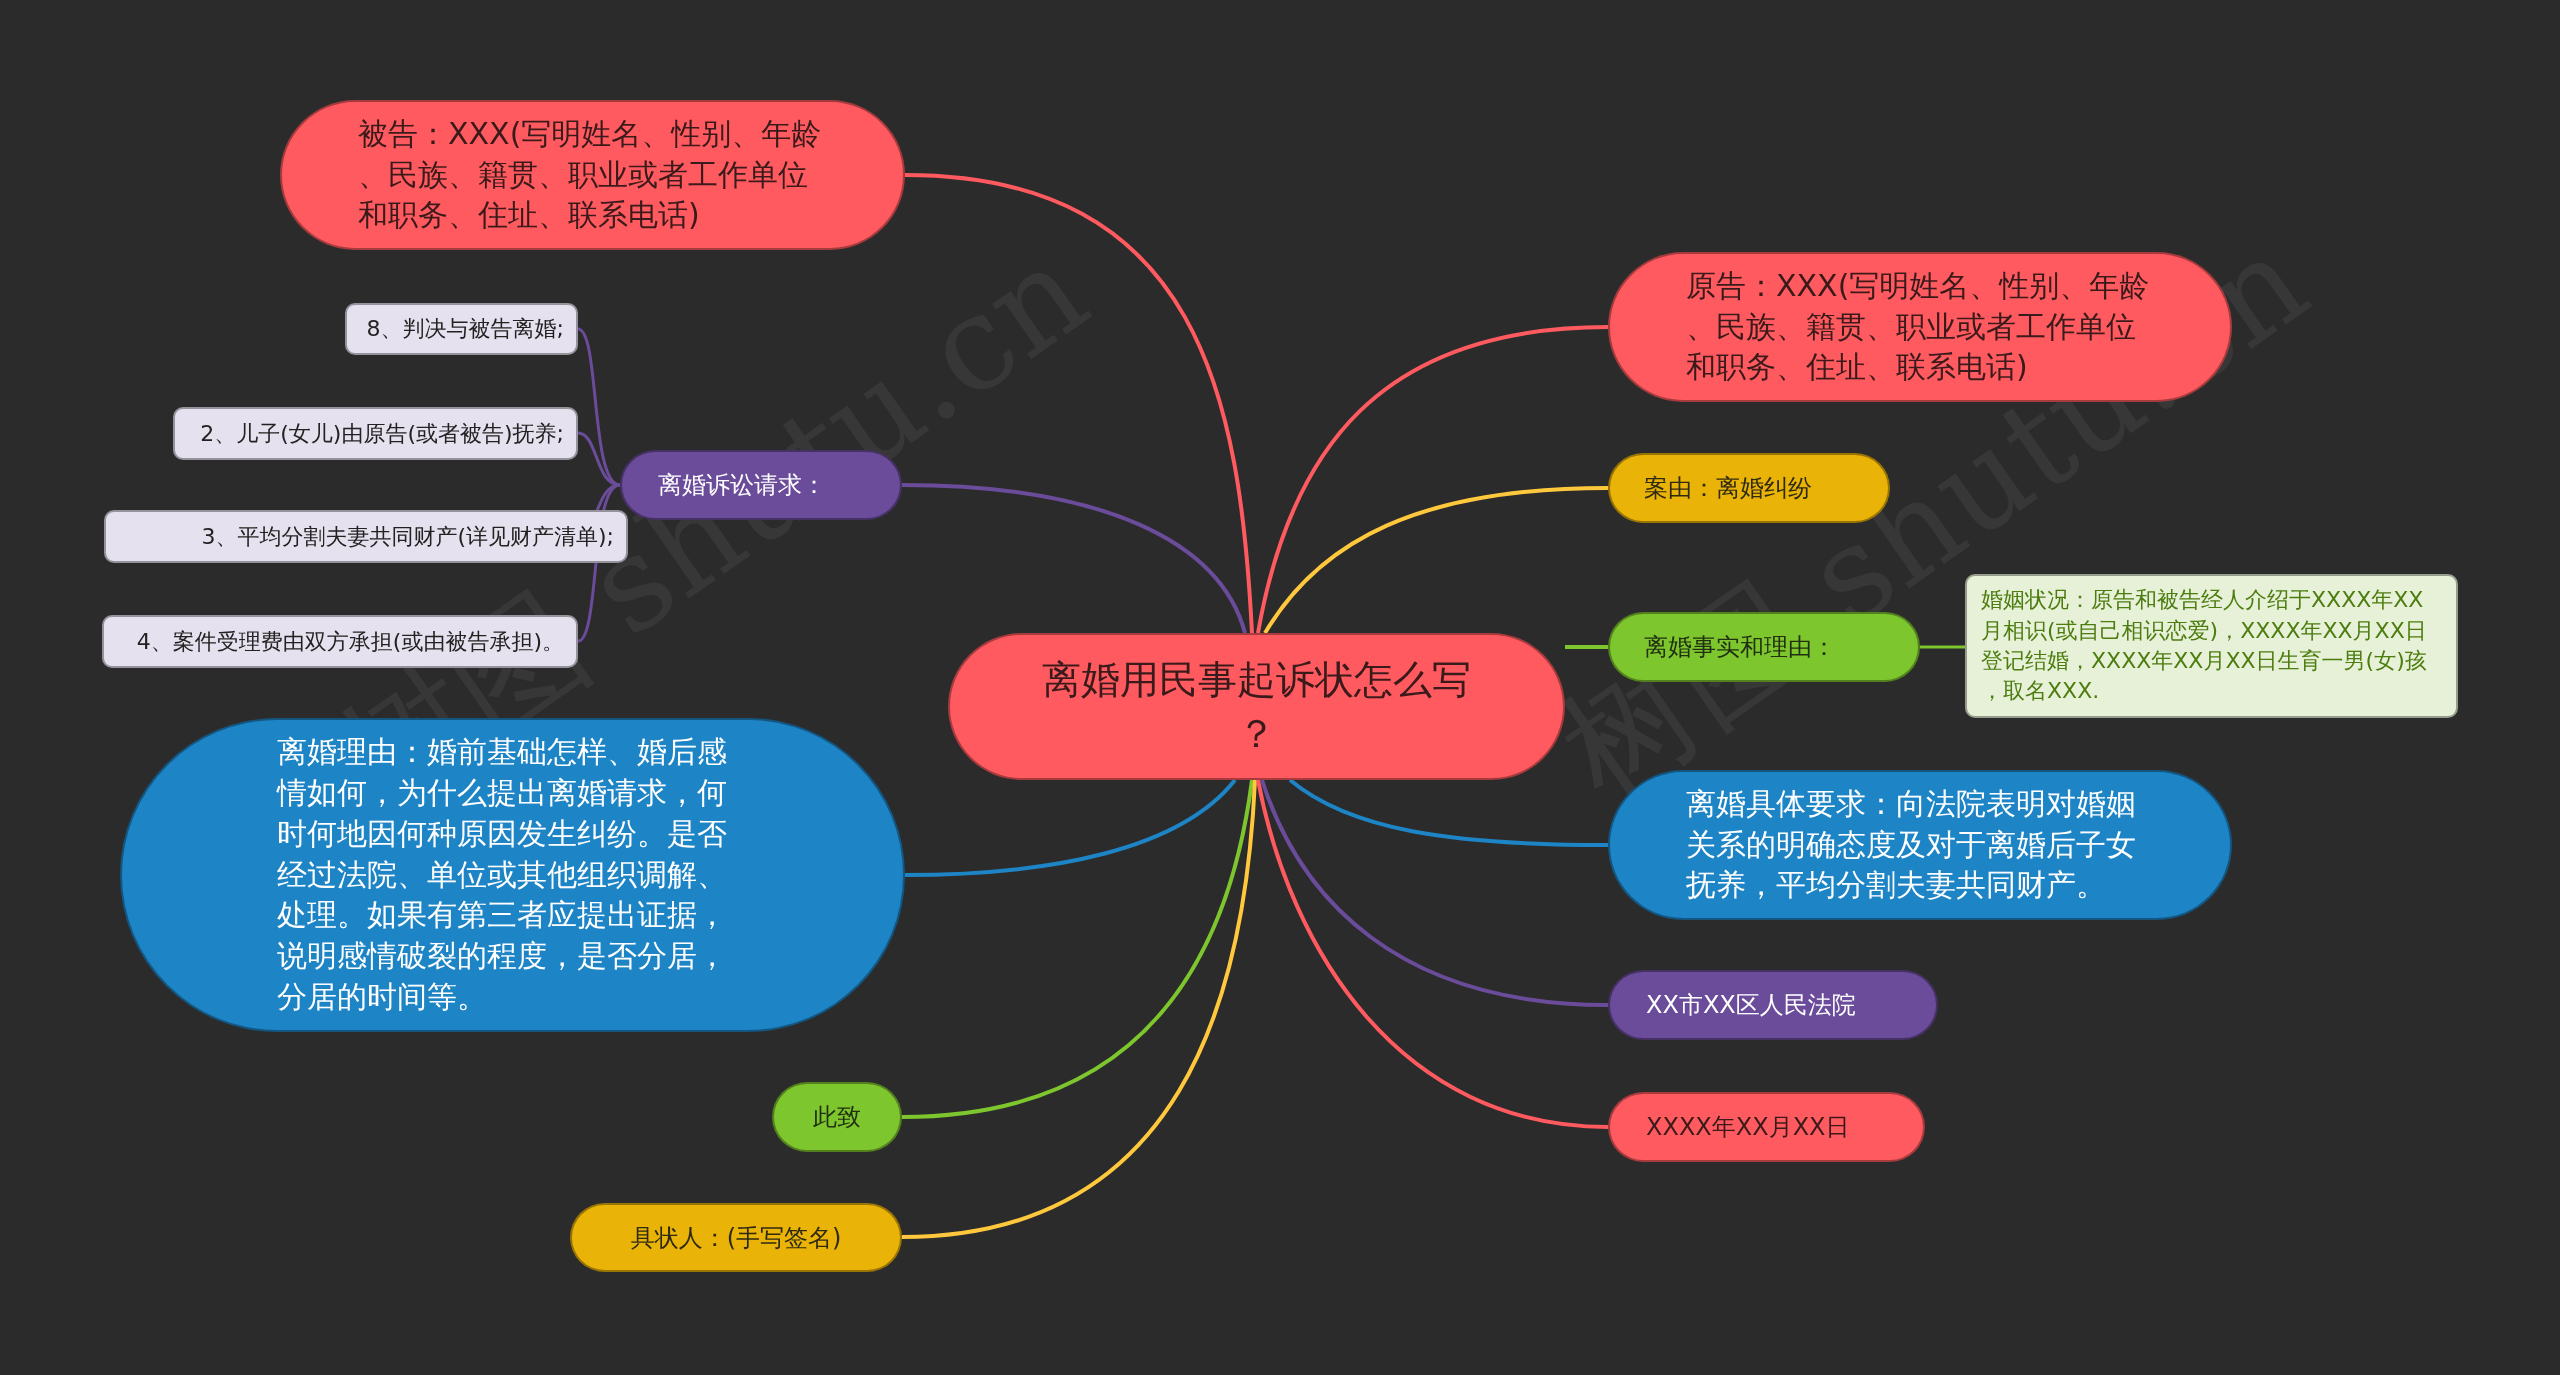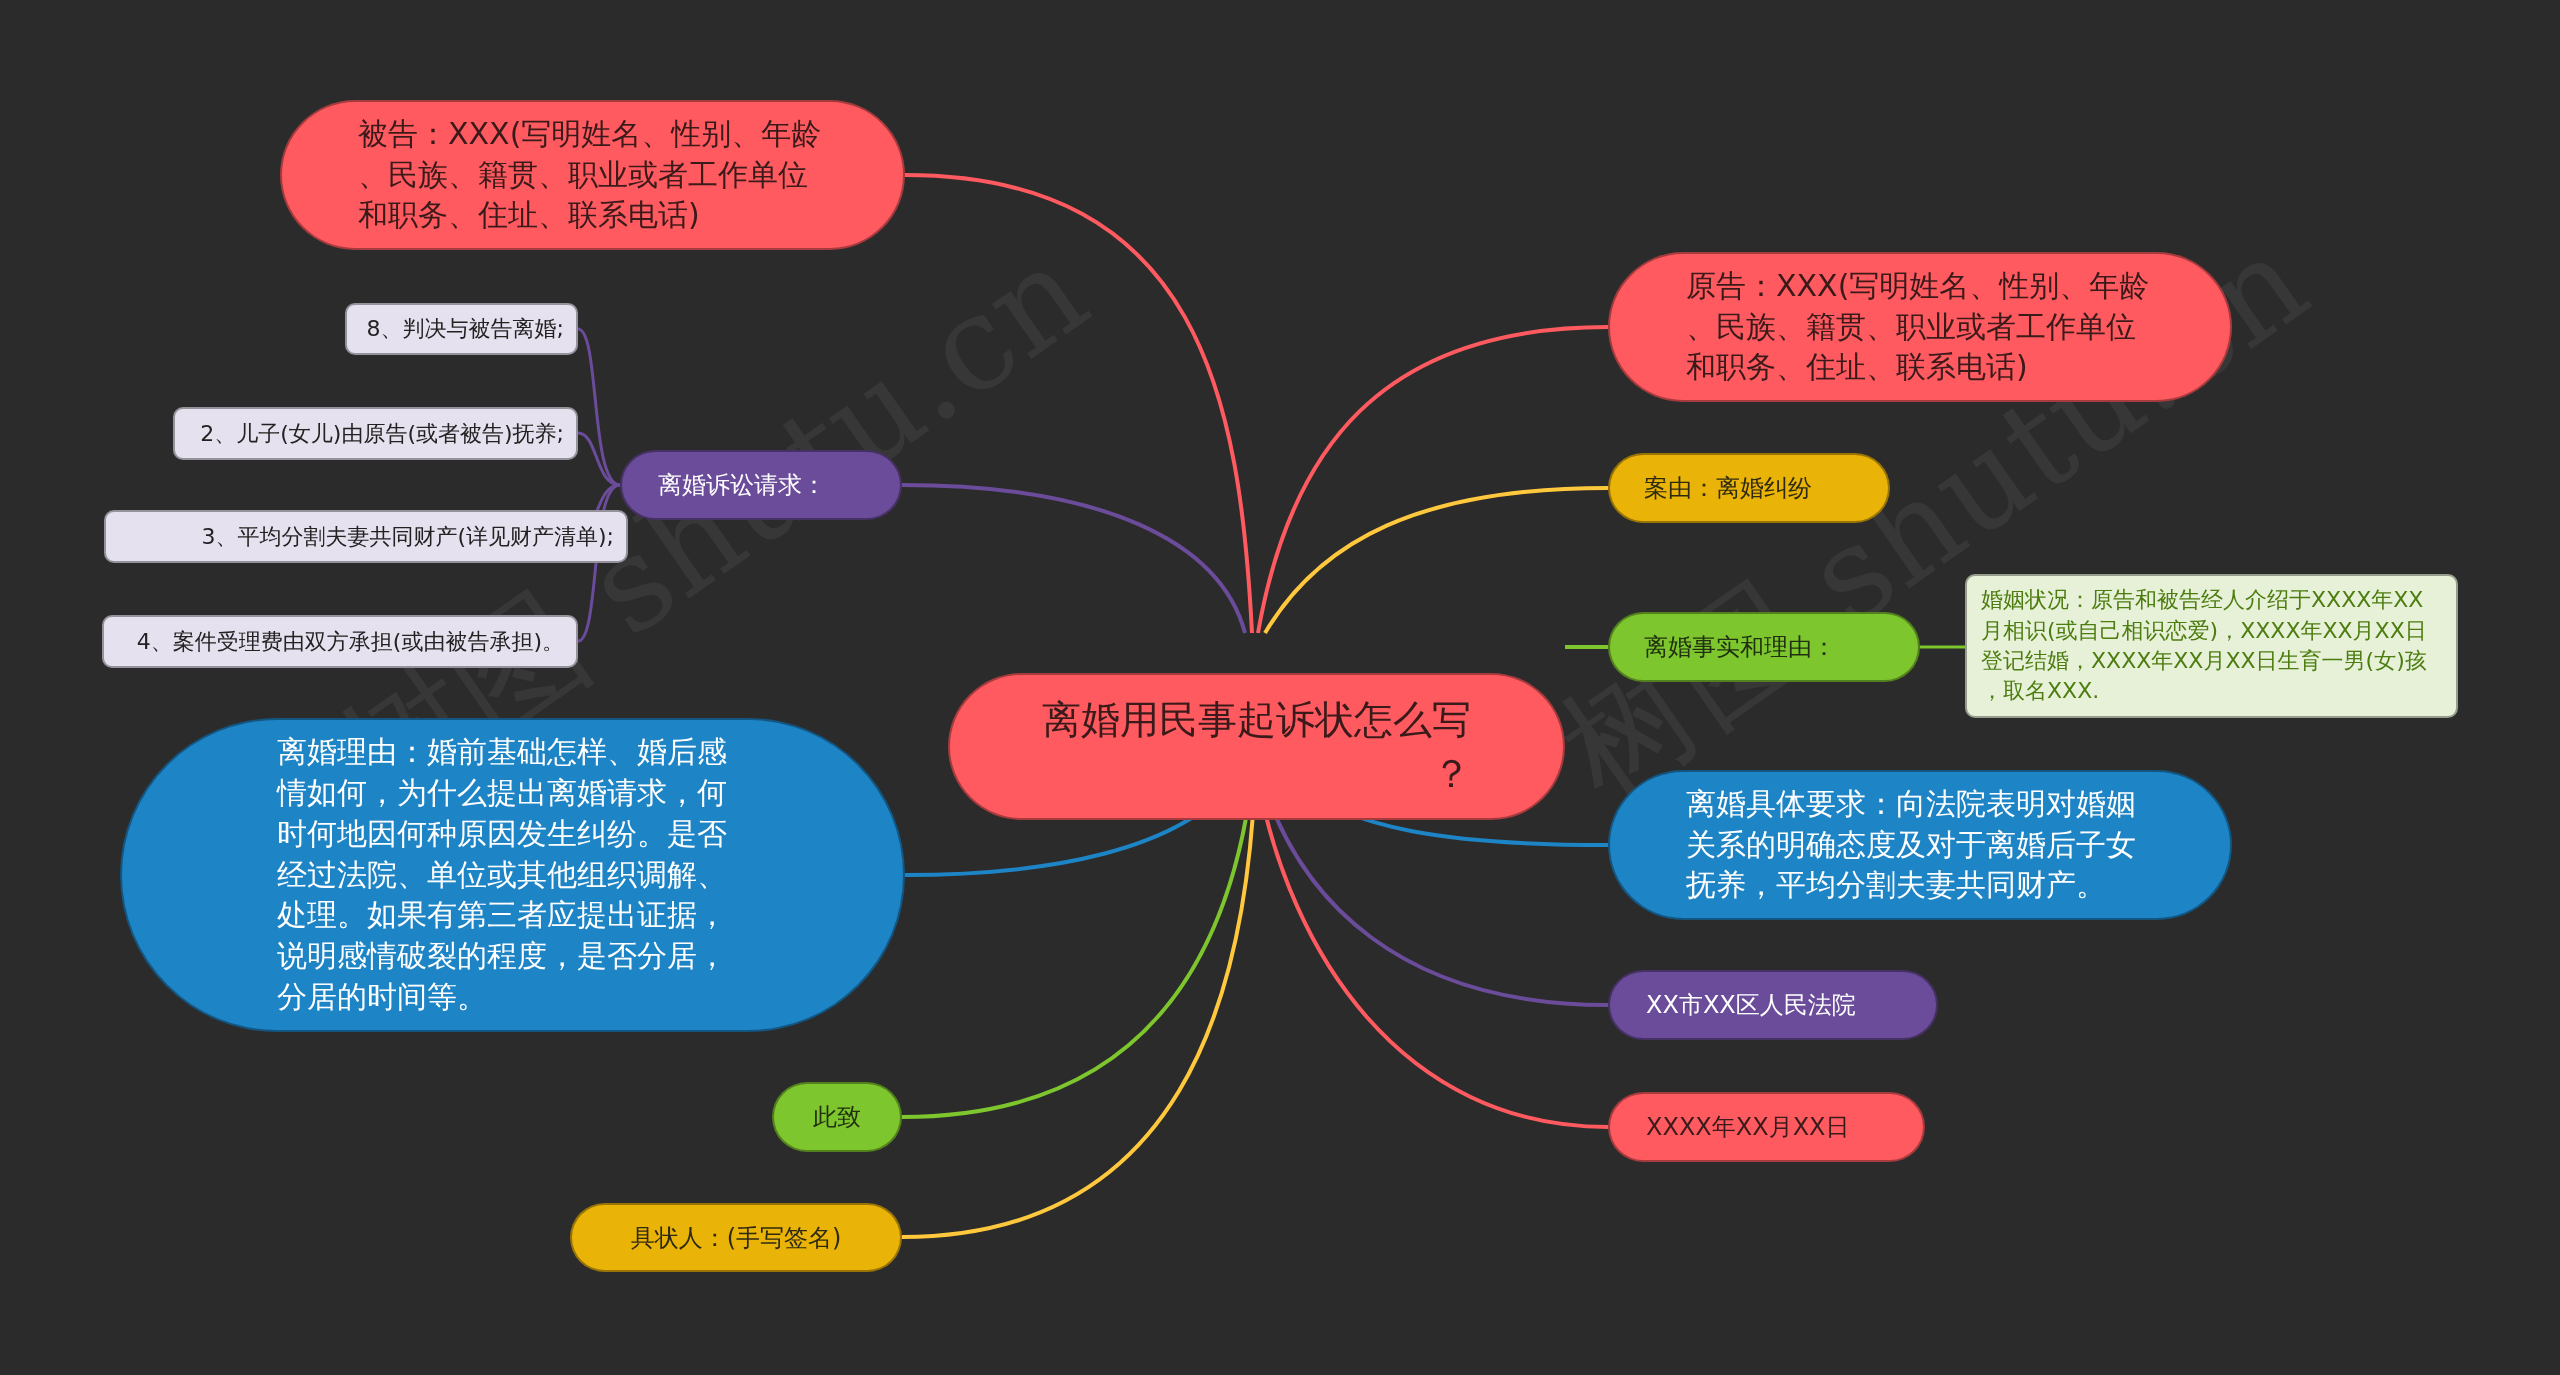--- a/index.html
+++ b/index.html
@@ -12,21 +12,21 @@
   .text { white-space:pre-line; }
   .red { background:#ff5a5f; color:#3a1a1a; }
   .purple { background:#6b4c9a; color:#ffffff; }
   .yellow { background:#eab308; color:#2e2a10; }
   .green { background:#7ec62d; color:#203010; }
   .blue { background:#1d84c6; color:#ffffff; }
   .leaf { background:#e6e1ee; color:#222; border-radius:10px; font-size:22px; justify-content:flex-end; padding:0 12px; }
   .leaf-green { background:#e6f1d8; color:#4d7c0f; border-radius:10px; font-size:22px; padding:12px 14px; line-height:1.38; }
   .big { font-size:30px; line-height:1.36; }
   .mid { font-size:24px; }
-  .center { font-size:39px; line-height:1.38; justify-content:center; text-align:right;margin-top:40px; }
+  .center { font-size:39px; line-height:1.38; justify-content:center; text-align:center; }
   .watermark { position:absolute; font-size:130px; color:rgba(255,255,255,0.06); transform:rotate(-35deg);
                font-family:"DejaVu Serif","Liberation Serif",serif; white-space:nowrap; pointer-events:none; }
 </style>
 </head>
 <body>
 
 <svg class="links" viewBox="0 0 2560 1375">
   <g fill="none" stroke-width="4">
 
     <path d="M1252 633 C1240 400, 1200 175, 905 175" stroke="#ff5a5f"></path>

